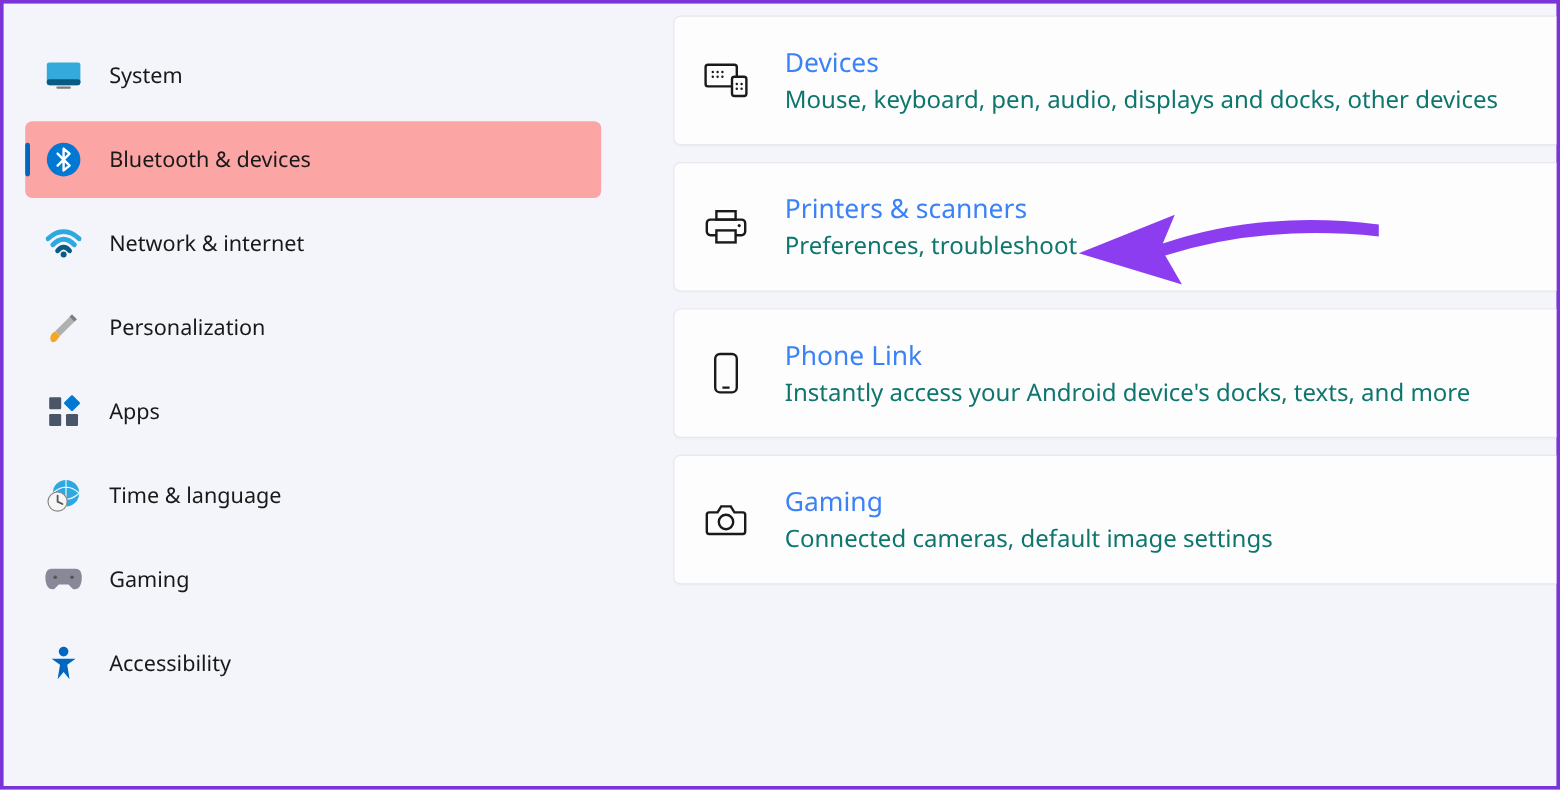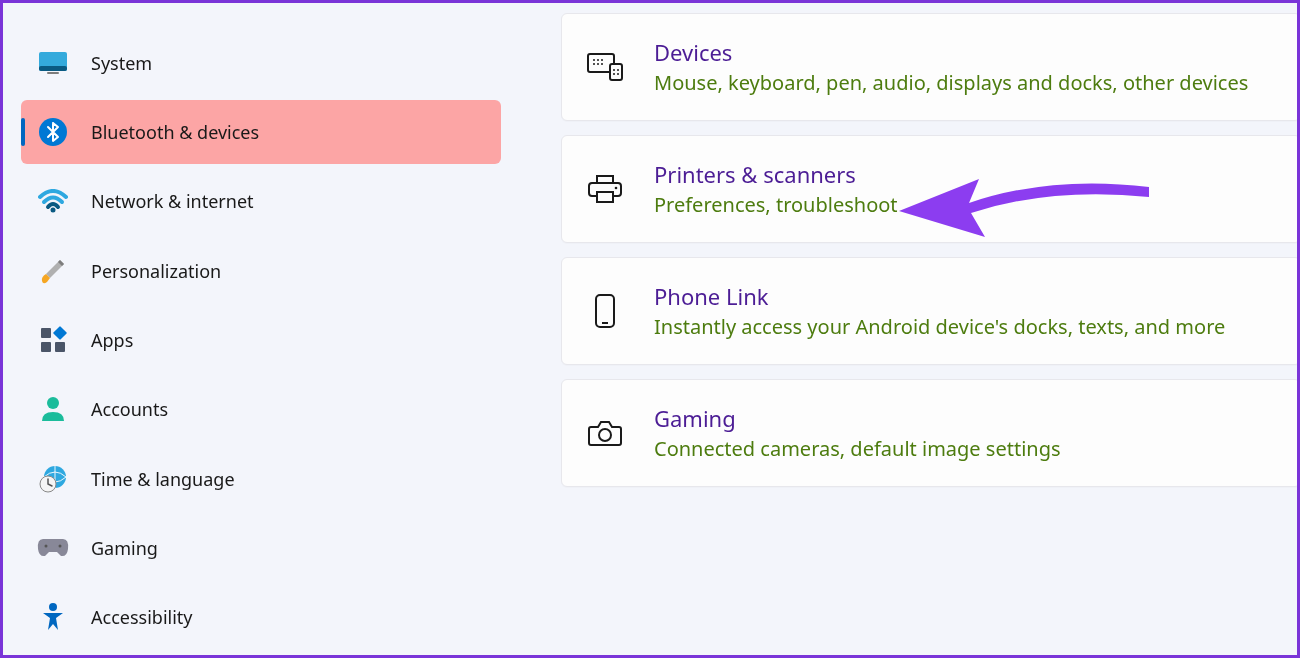--- a/index.html
+++ b/index.html
@@ -91,27 +91,27 @@
     margin-right: 30px;
     flex-shrink: 0;
     color: #1a1a1a;
   }
   .card-text {
     display: flex;
     flex-direction: column;
   }
   .card-title {
     font-size: 22px;
-    color: #4c1d95;
+    color: #3b82f6;
     font-weight: 400;
     line-height: 1.3;
   }
   .card-sub {
     font-size: 20px;
-    color: #4d7c0f;
+    color: #0f766e;
     font-weight: 400;
     line-height: 1.35;
     margin-top: 2px;
   }
   
   .annot-arrow {
     position: absolute;
     left: 888px;
     top: 158px;
     pointer-events: none;
@@ -172,29 +172,20 @@
         <svg width="28" height="28" viewBox="0 0 28 28">
           <rect x="2" y="2" width="10" height="10" rx="1" fill="#4a5568"></rect>
           <rect x="16" y="2" width="10" height="10" rx="1" fill="#0078d4" transform="rotate(45 21 7)"></rect>
           <rect x="2" y="16" width="10" height="10" rx="1" fill="#4a5568"></rect>
           <rect x="16" y="16" width="10" height="10" rx="1" fill="#4a5568"></rect>
         </svg>
       </span>
       <span class="nav-label">Apps</span>
     </div>
 
-    <div class="nav-item">
-      <span class="nav-icon">
-        <svg width="26" height="28" viewBox="0 0 26 28">
-          <circle cx="13" cy="8" r="6" fill="#1bbc9b"></circle>
-          <path d="M2 26 Q2 17 13 17 Q24 17 24 26 Z" fill="#1bbc9b"></path>
-        </svg>
-      </span>
-      <span class="nav-label">Accounts</span>
-    </div>
 
     <div class="nav-item">
       <span class="nav-icon">
         <svg width="30" height="30" viewBox="0 0 30 30">
           <circle cx="17" cy="13" r="11" fill="#2ea8e0"></circle>
           <path d="M6 13 Q17 3 28 13 M6 13 Q17 23 28 13 M17 2 L17 24" stroke="#fff" stroke-width="1" fill="none" opacity="0.9"></path>
           <circle cx="10" cy="20" r="8" fill="#f5f5f5" stroke="#888" stroke-width="1"></circle>
           <path d="M10 15 L10 20 L14 22" stroke="#555" stroke-width="1.5" fill="none" stroke-linecap="round"></path>
         </svg>
       </span>

